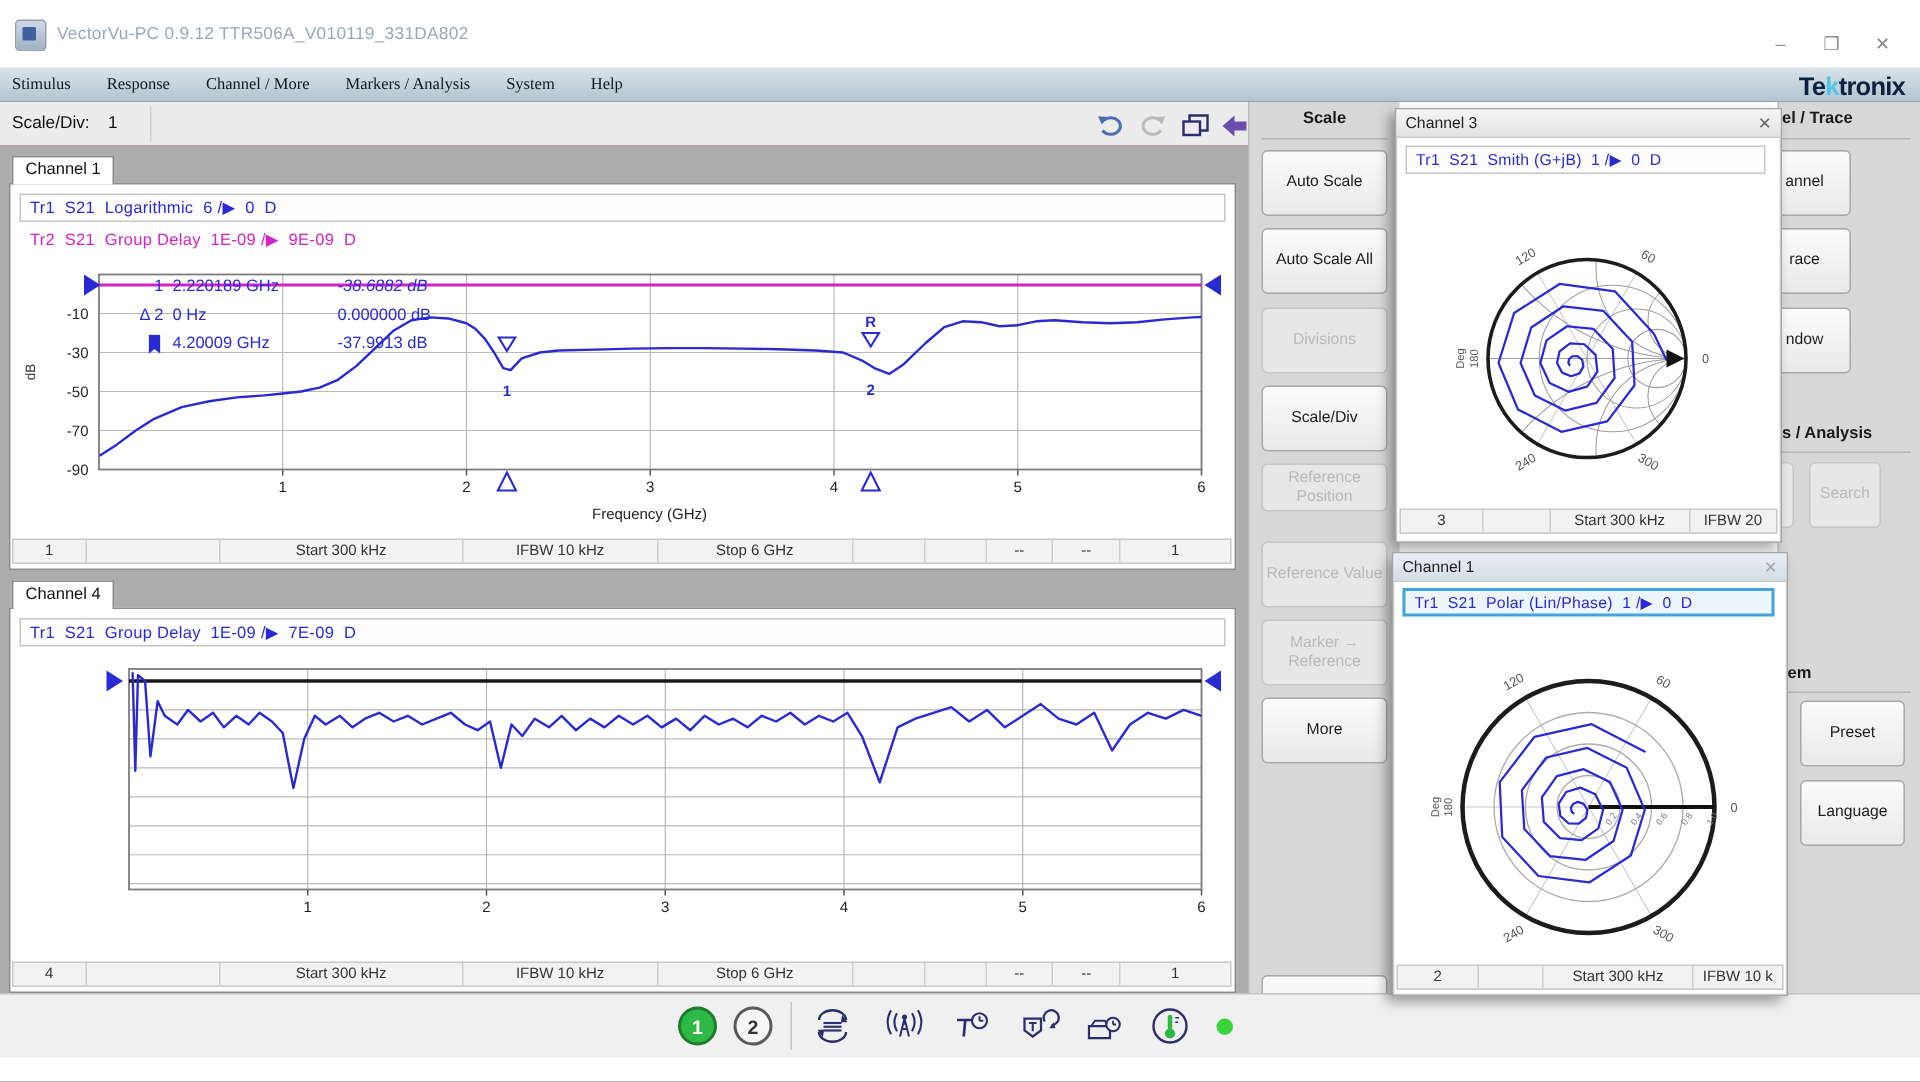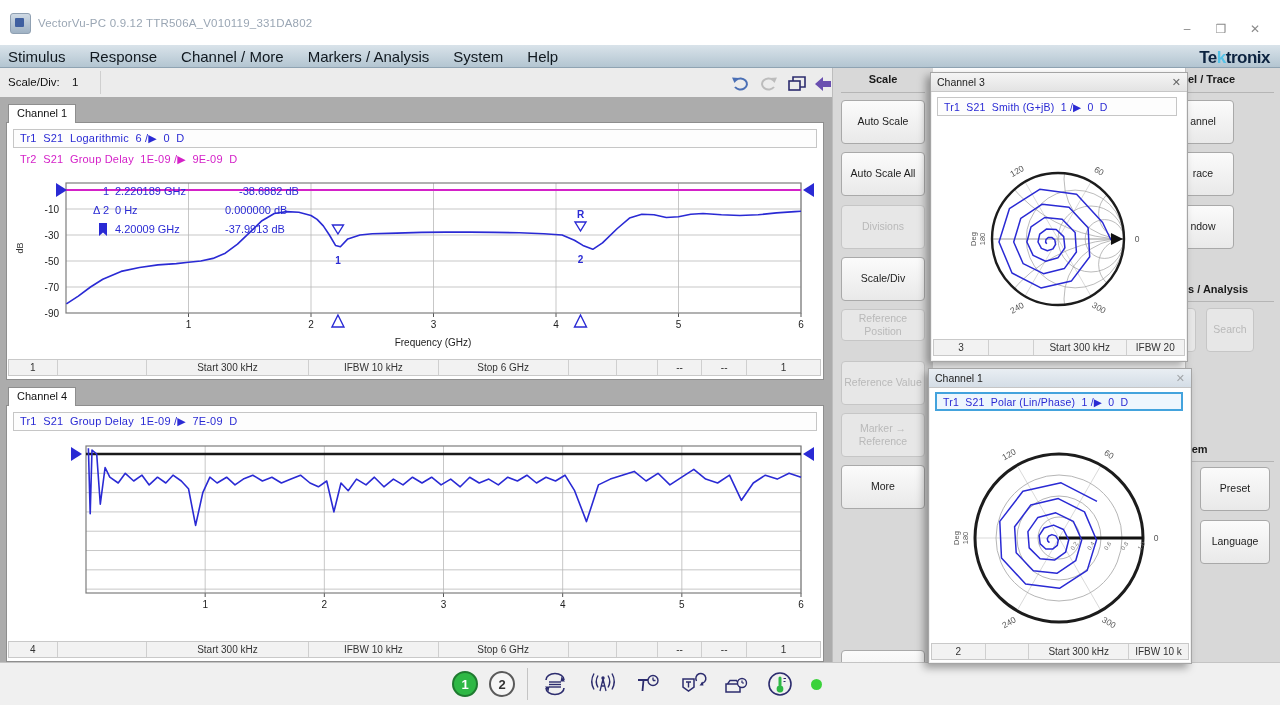--- a/index.html
+++ b/index.html
@@ -9,21 +9,21 @@
   
   #titlebar{left:0;top:0;width:1280px;height:45px;background:#fff;}
   #appicon{left:10px;top:13px;width:19px;height:19px;border-radius:3px;
            background:linear-gradient(#cfd9e4,#9fb2c4);border:1px solid #8fa0b2;}
   #appicon:after{content:"";position:absolute;left:4px;top:4px;width:9px;height:9px;background:#3f5fa0;border-radius:1px;}
   #apptitle{left:38px;top:17px;font-size:11.5px;color:#9aa6b4;letter-spacing:.2px;}
   .winctl{top:20px;width:30px;height:18px;text-align:center;font-size:12px;color:#8a8a8a;line-height:18px;cursor:default;}
   
   #menubar{left:0;top:45px;width:1280px;height:23px;background:linear-gradient(#d9e3ea,#b3c5d1);
            border-bottom:1px solid #8fa3b2;display:flex;align-items:center;padding-left:8px;box-sizing:border-box;}
-  .mitem{font-size:15px;color:#10181f;margin-right:24px;white-space:nowrap;}
+  .mitem{font-size:11px;color:#10181f;margin-right:24px;white-space:nowrap;font-family:Liberation Serif, serif;}
   #brand{position:absolute;right:10px;top:3px;font-size:17px;font-weight:bold;color:#0c2340;letter-spacing:-0.5px;}
   #brand .k{color:#55c3e8;}
   
   #toolbar{left:0;top:68px;width:832px;height:29px;background:#ececec;border-bottom:1px solid #7f1d1d;}
   #scalediv-label{left:8px;top:8px;font-size:11.5px;color:#111;}
   #scalediv-value{left:72px;top:8px;font-size:11.5px;color:#111;}
   .vsep{top:3px;width:1px;height:23px;background:#cfcfcf;}
   .tbicon{top:74px;width:22px;height:20px;}
   
   #workspace{left:0;top:97px;width:832px;height:565px;background:#acacac;}
@@ -156,21 +156,21 @@
         <polygon points="566,51 577,51 571.5,60" fill="#fff" stroke="#2a2ad4" stroke-width="1.4"></polygon>
         <text x="571.5" y="92" font-size="10" fill="#2a2ad4" text-anchor="middle" font-weight="bold">2</text>
         <text x="571.5" y="47" font-size="10" fill="#2a2ad4" text-anchor="middle" font-weight="bold">R</text>
         <polygon points="328.95000000000005,144 322.95000000000005,156 334.95000000000005,156" fill="#fff" stroke="#2a2ad4" stroke-width="1.4"></polygon>
         <polygon points="571.5,144 565.5,156 577.5,156" fill="#fff" stroke="#2a2ad4" stroke-width="1.4"></polygon>
         <text x="14" y="77" font-size="9" fill="#333" text-anchor="middle" transform="rotate(-90 14 77)">dB</text>
         <text x="424" y="175" font-size="10" fill="#222" text-anchor="middle">Frequency (GHz)</text>
       </svg>
     <div class="abs mrow" style="left:72px;top:62px;width:30px;text-align:right;">1</div>
     <div class="abs mrow" style="left:108px;top:62px;">2.220189 GHz</div>
-    <div class="abs mrow" style="left:232px;top:62px;">-38.6882 dB</div>
+    <div class="abs mrow" style="left:218px;top:62px;font-style:italic;">-38.6882 dB</div>
     <div class="abs mrow" style="left:72px;top:81px;width:30px;text-align:right;">Δ 2</div>
     <div class="abs mrow" style="left:108px;top:81px;">0 Hz</div>
     <div class="abs mrow" style="left:218px;top:81px;">0.000000 dB</div>
     <div class="abs flag" style="left:92px;top:100px;"></div>
     <div class="abs mrow" style="left:108px;top:100px;">4.20009 GHz</div>
     <div class="abs mrow" style="left:218px;top:100px;">-37.9913 dB</div>
     <div class="abs sbar" style="left:1px;top:236px;width:813px;">
       <div class="sc" style="flex-basis:6%;">1</div>
       <div class="sc" style="flex-basis:11%;"></div>
       <div class="sc" style="flex-basis:20%;">Start 300 kHz</div>

